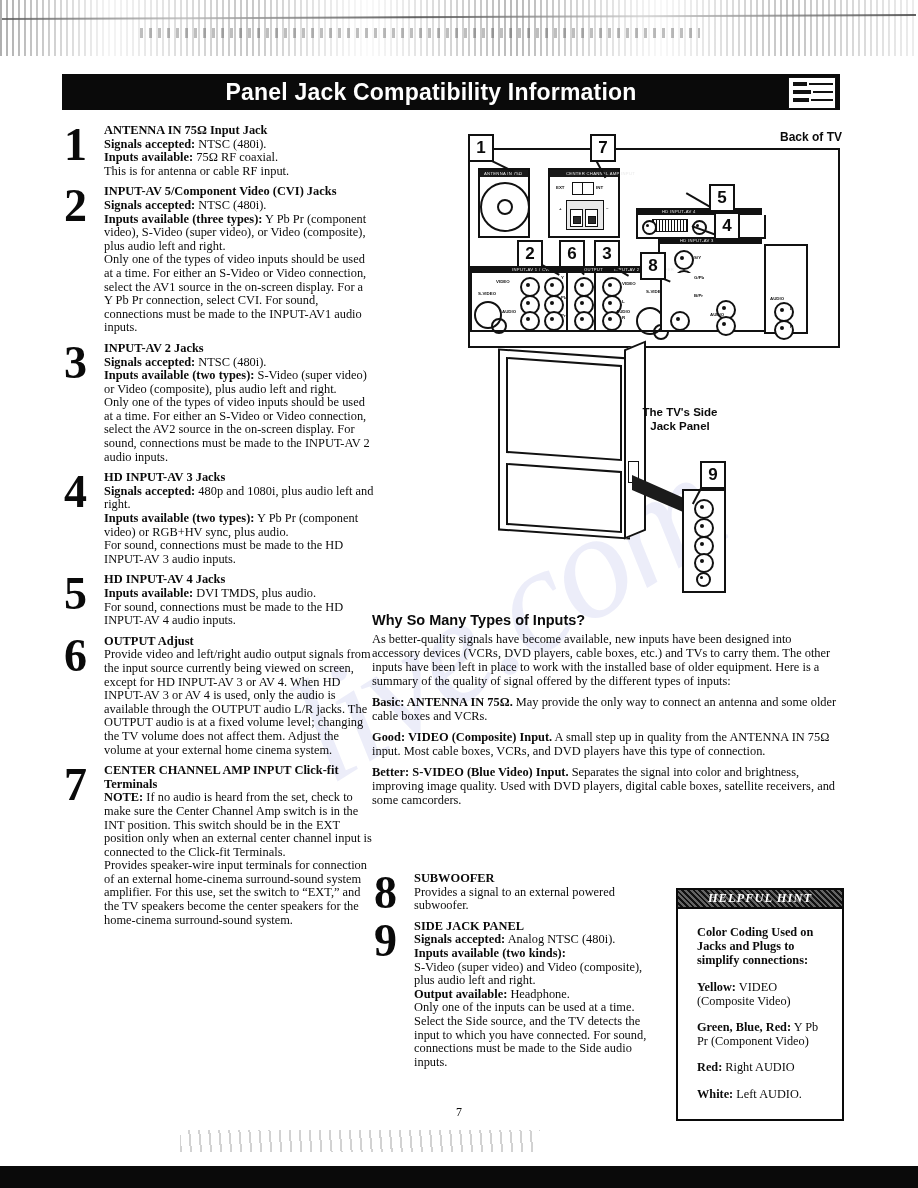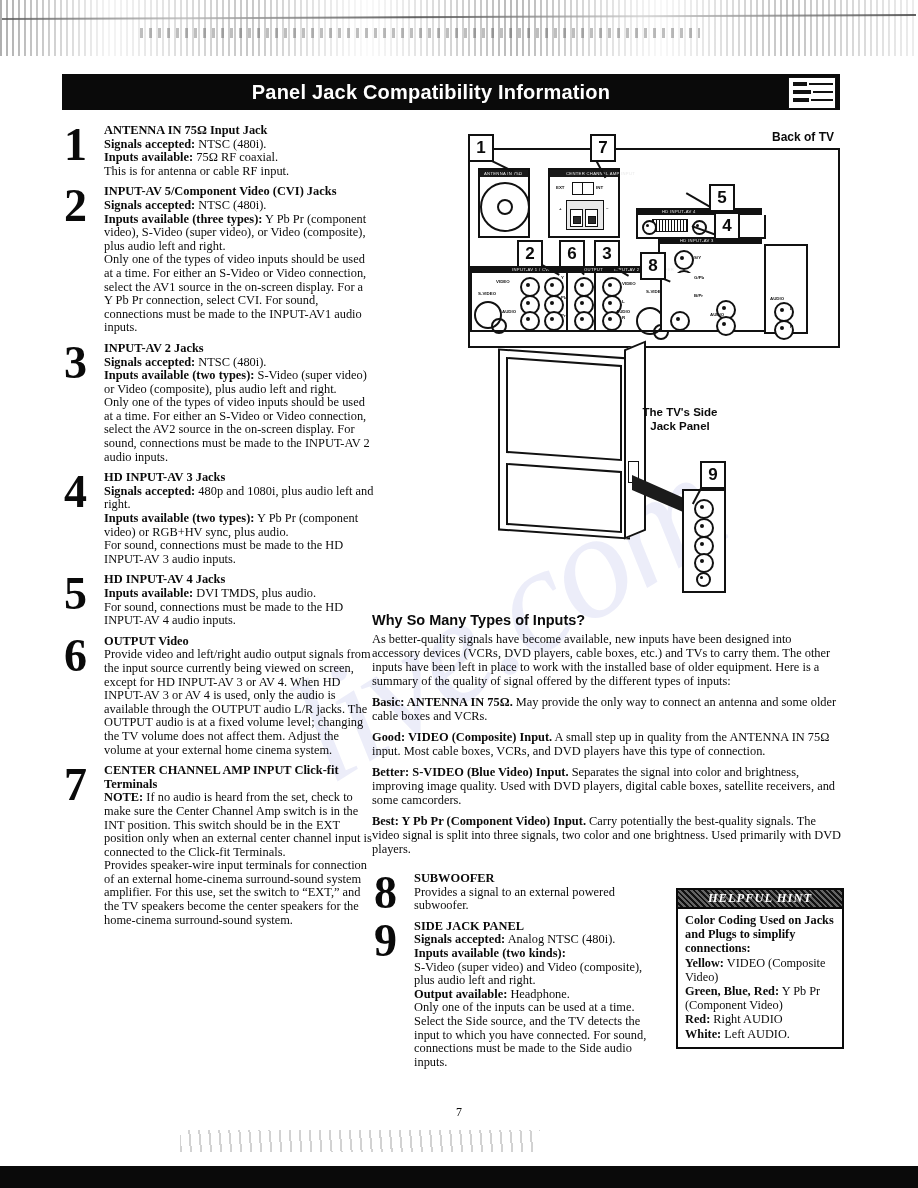--- a/index.html
+++ b/index.html
@@ -79,21 +79,21 @@
     left: 62px; top: 74px;
     width: 778px; height: 36px;
     background: #0a0a0a;
     display: flex;
     align-items: center;
     justify-content: center;
   }
   #title-text {
     color: #ffffff;
     font-family: "Liberation Sans", sans-serif;
-    font-size: 20px;
+    font-size: 23px;
     font-weight: bold;
     letter-spacing: .2px;
     margin-left: -40px;
   }
   #header-plug-icon {
     position: absolute;
     right: 4px; top: 3px;
     width: 46px; height: 30px;
     background: #fff;
     border: 1px solid #111;
@@ -198,21 +198,21 @@
     line-height: 17px;
     letter-spacing: 1px;
     border-bottom: 2px solid #0a0a0a;
   }
   #hint-body {
     padding: 4px 6px 6px 7px;
     font-size: 12.3px;
     line-height: 14.2px;
   }
   #hint-body .b { font-weight: bold; }
-  #hint-body p { margin: 0; }
+  #hint-body p { margin: 12px; }
 
   
   #back-diagram {
     position: absolute;
     left: 462px; top: 130px;
     width: 380px; height: 218px;
   }
   .dg-outline {
     position: absolute;
     left: 6px; top: 18px;
@@ -490,21 +490,21 @@
       <div class="numeral">5</div>
       <div class="body">
         <p class="h">HD INPUT-AV 4 Jacks</p>
         <p><span class="lbl">Inputs available:</span> DVI TMDS, plus audio.</p>
         <p>For sound, connections must be made to the HD INPUT-AV 4 audio inputs.</p>
       </div>
     </div>
     <div class="item">
       <div class="numeral">6</div>
       <div class="body">
-        <p class="h">OUTPUT Video</p>
+        <p class="h">OUTPUT Adjust</p>
         <p>Provide video and left/right audio output signals from the input source currently being viewed on screen, except for HD INPUT-AV 3 or AV 4. When HD INPUT-AV 3 or AV 4 is used, only the audio is available through the OUTPUT audio L/R jacks. The OUTPUT audio is at a fixed volume level; changing the TV volume does not affect them. Adjust the volume at your external home cinema system.</p>
       </div>
     </div>
     <div class="item">
       <div class="numeral">7</div>
       <div class="body">
         <p class="h">CENTER CHANNEL AMP INPUT Click-fit Terminals</p>
         <p><span class="lbl">NOTE:</span> If no audio is heard from the set, check to make sure the Center Channel Amp switch is in the INT position. This switch should be in the EXT position only when an external center channel input is connected to the Click-fit Terminals.</p>
         <p>Provides speaker-wire input terminals for connection of an external home-cinema surround-sound system amplifier. For this use, set the switch to “EXT,” and the TV speakers become the center speakers for the home-cinema surround-sound system.</p>
       </div>
@@ -512,21 +512,20 @@
   </div>
 
 <div id="right-col">
   <div style="height:492px"></div>
   <h2 id="why-heading">Why So Many Types of Inputs?</h2>
   <p class="prose">As better-quality signals have become available, new inputs have been designed into accessory devices (VCRs, DVD players, cable boxes, etc.) and TVs to carry them. The other inputs have been left in place to work with the installed base of older equipment. Here is a summary of the quality of signal offered by the different types of inputs:</p>
   <div id="quality-tiers">
       <p class="prose"><span class="lbl">Basic: ANTENNA IN 75Ω.</span> May provide the only way to connect an antenna and some older cable boxes and VCRs.</p>
       <p class="prose"><span class="lbl">Good: VIDEO (Composite) Input.</span> A small step up in quality from the ANTENNA IN 75Ω input. Most cable boxes, VCRs, and DVD players have this type of connection.</p>
       <p class="prose"><span class="lbl">Better: S-VIDEO (Blue Video) Input.</span> Separates the signal into color and brightness, improving image quality. Used with DVD players, digital cable boxes, satellite receivers, and some camcorders.</p>
-      <p class="prose"><span class="lbl">Best: Y Pb Pr (Component Video) Input.</span> Carry potentially the best-quality signals. The video signal is split into three signals, two color and one brightness. Used primarily with DVD players.</p>
     </div>
 </div>
 
 <div id="bottom-right-area">
   <div id="items-89">
       <div class="item">
         <div class="numeral">8</div>
         <div class="body">
           <p class="h">SUBWOOFER</p>
           <p>Provides a signal to an external powered subwoofer.</p>
@@ -553,21 +552,21 @@
     <div id="hint-entries">
         <p><span class="b">Yellow:</span> VIDEO (Composite Video)</p>
         <p><span class="b">Green, Blue, Red:</span> Y Pb Pr (Component Video)</p>
         <p><span class="b">Red:</span> Right AUDIO</p>
         <p><span class="b">White:</span> Left AUDIO.</p>
       </div>
   </div>
 </div>
 
 <div id="back-diagram">
-  <div class="back-label" style="right:8px; top:0;">Back of TV</div>
+  <div class="back-label" style="right:0; top:0;">Back of TV</div>
   <div class="dg-outline"></div>
 
   <div class="jackbox" style="left:16px; top:38px; width:48px; height:66px;">
     <div class="cap"></div>
     <div class="striplabel" style="left:4px; top:1px;">ANTENNA IN 75Ω</div>
     <div class="coax" style="left:0px; top:12px;"></div>
   </div>
 
   <div class="jackbox" style="left:86px; top:38px; width:68px; height:66px;">
     <div class="cap"></div>

